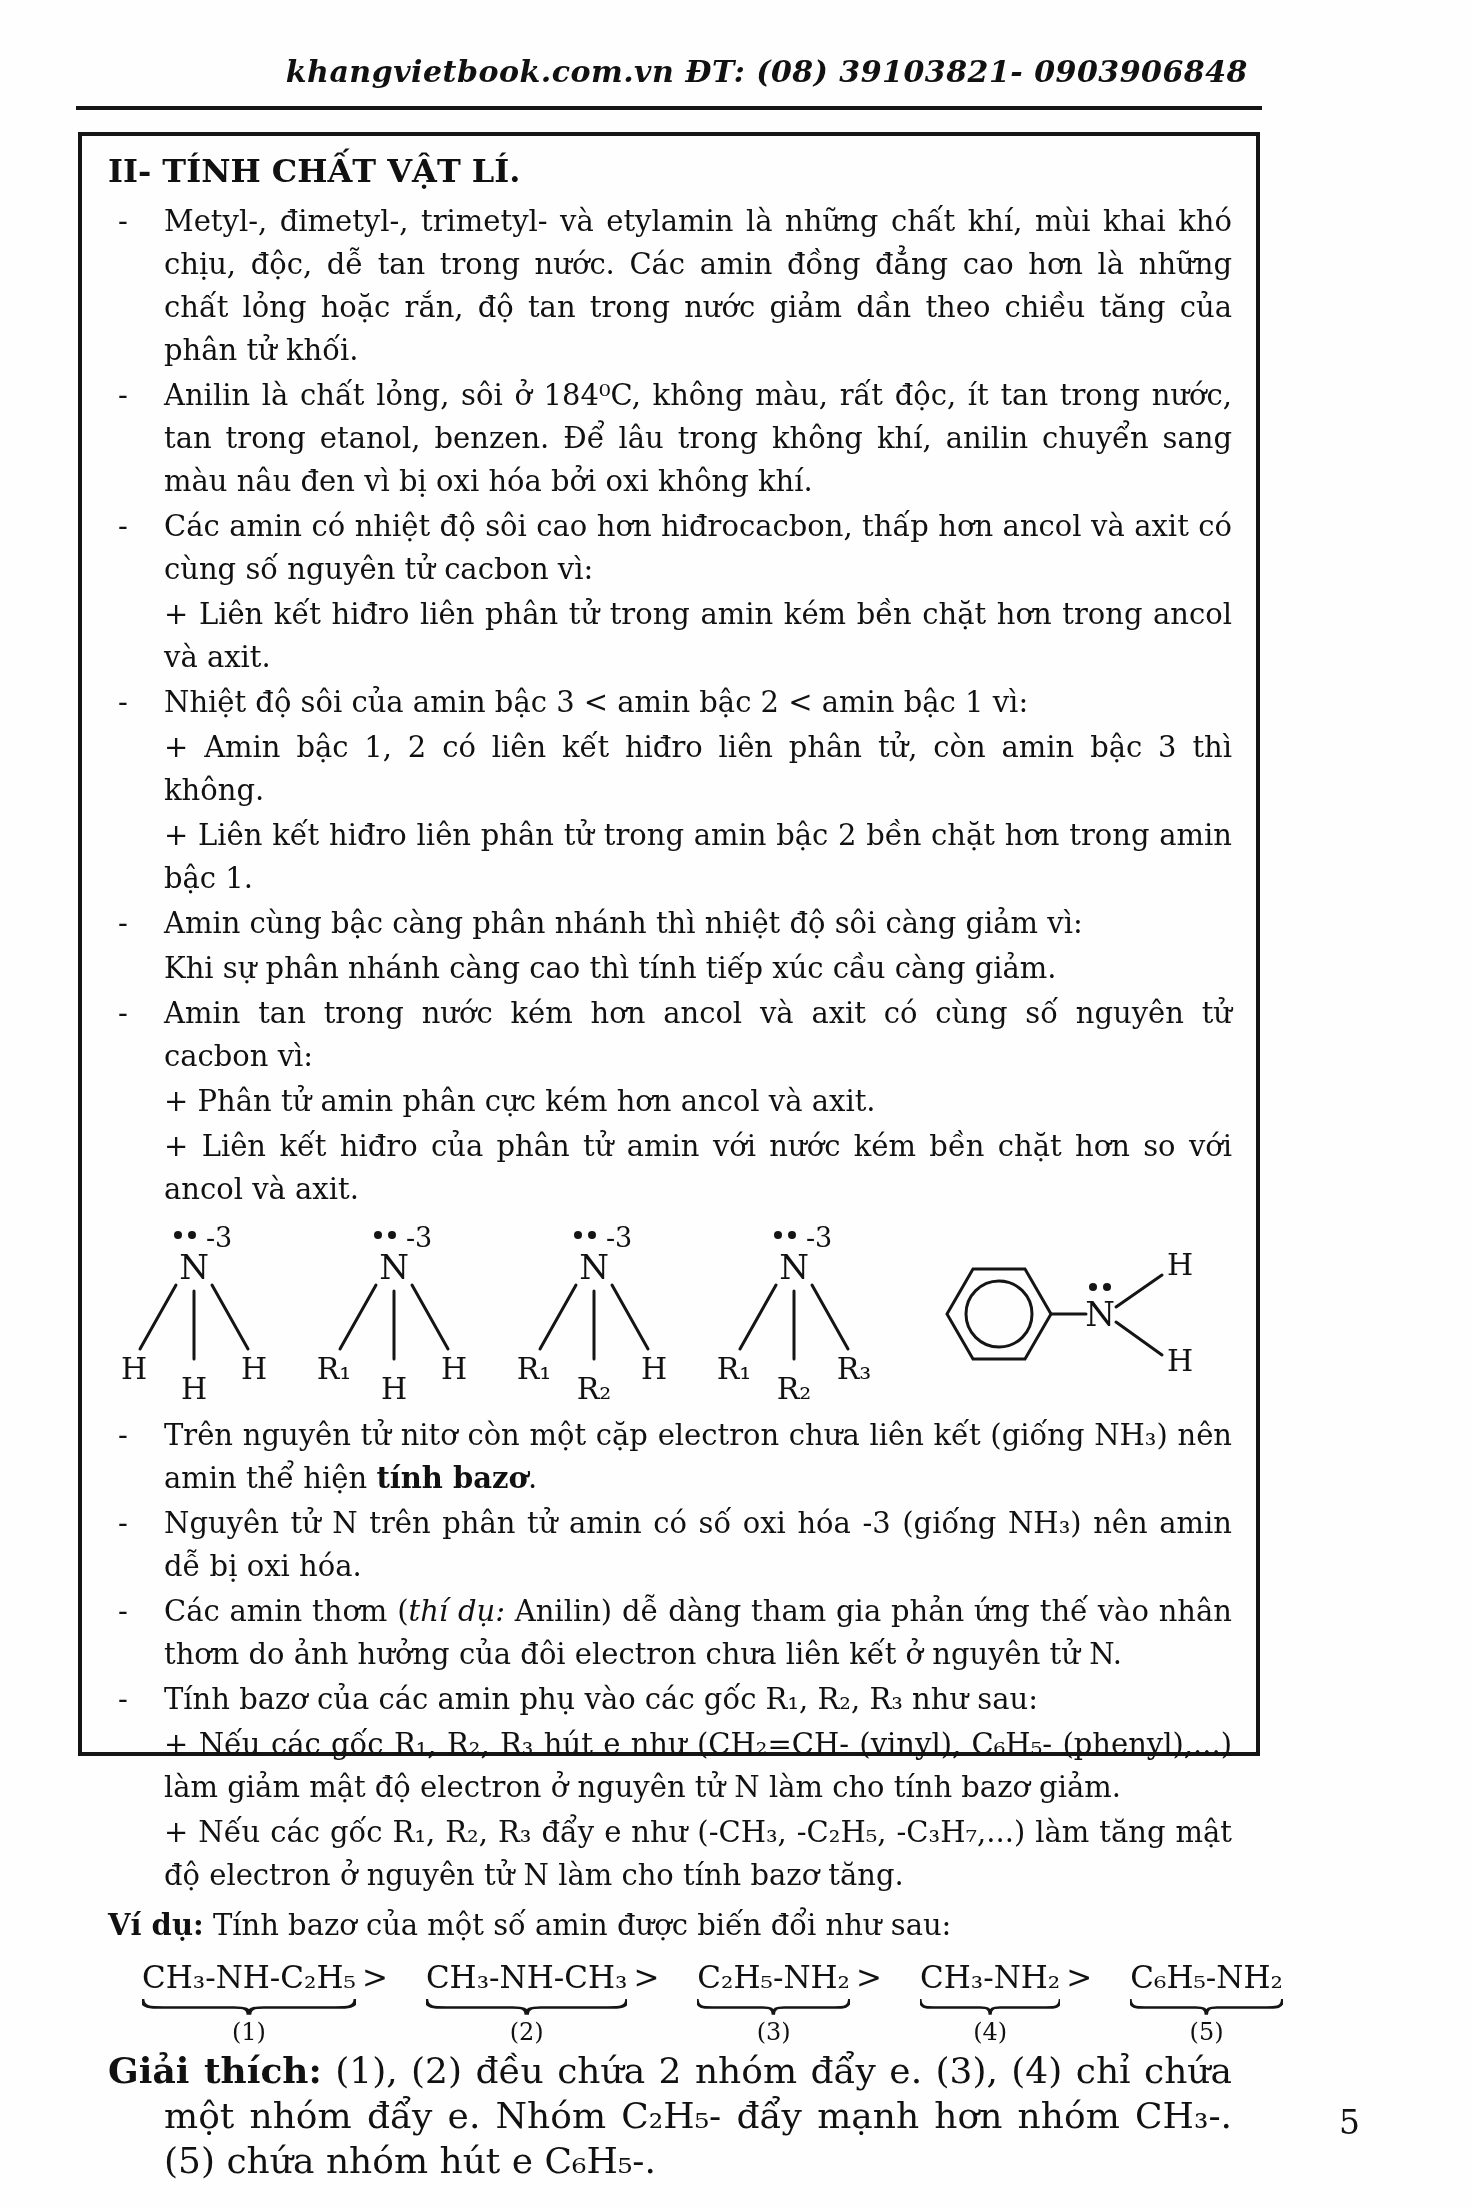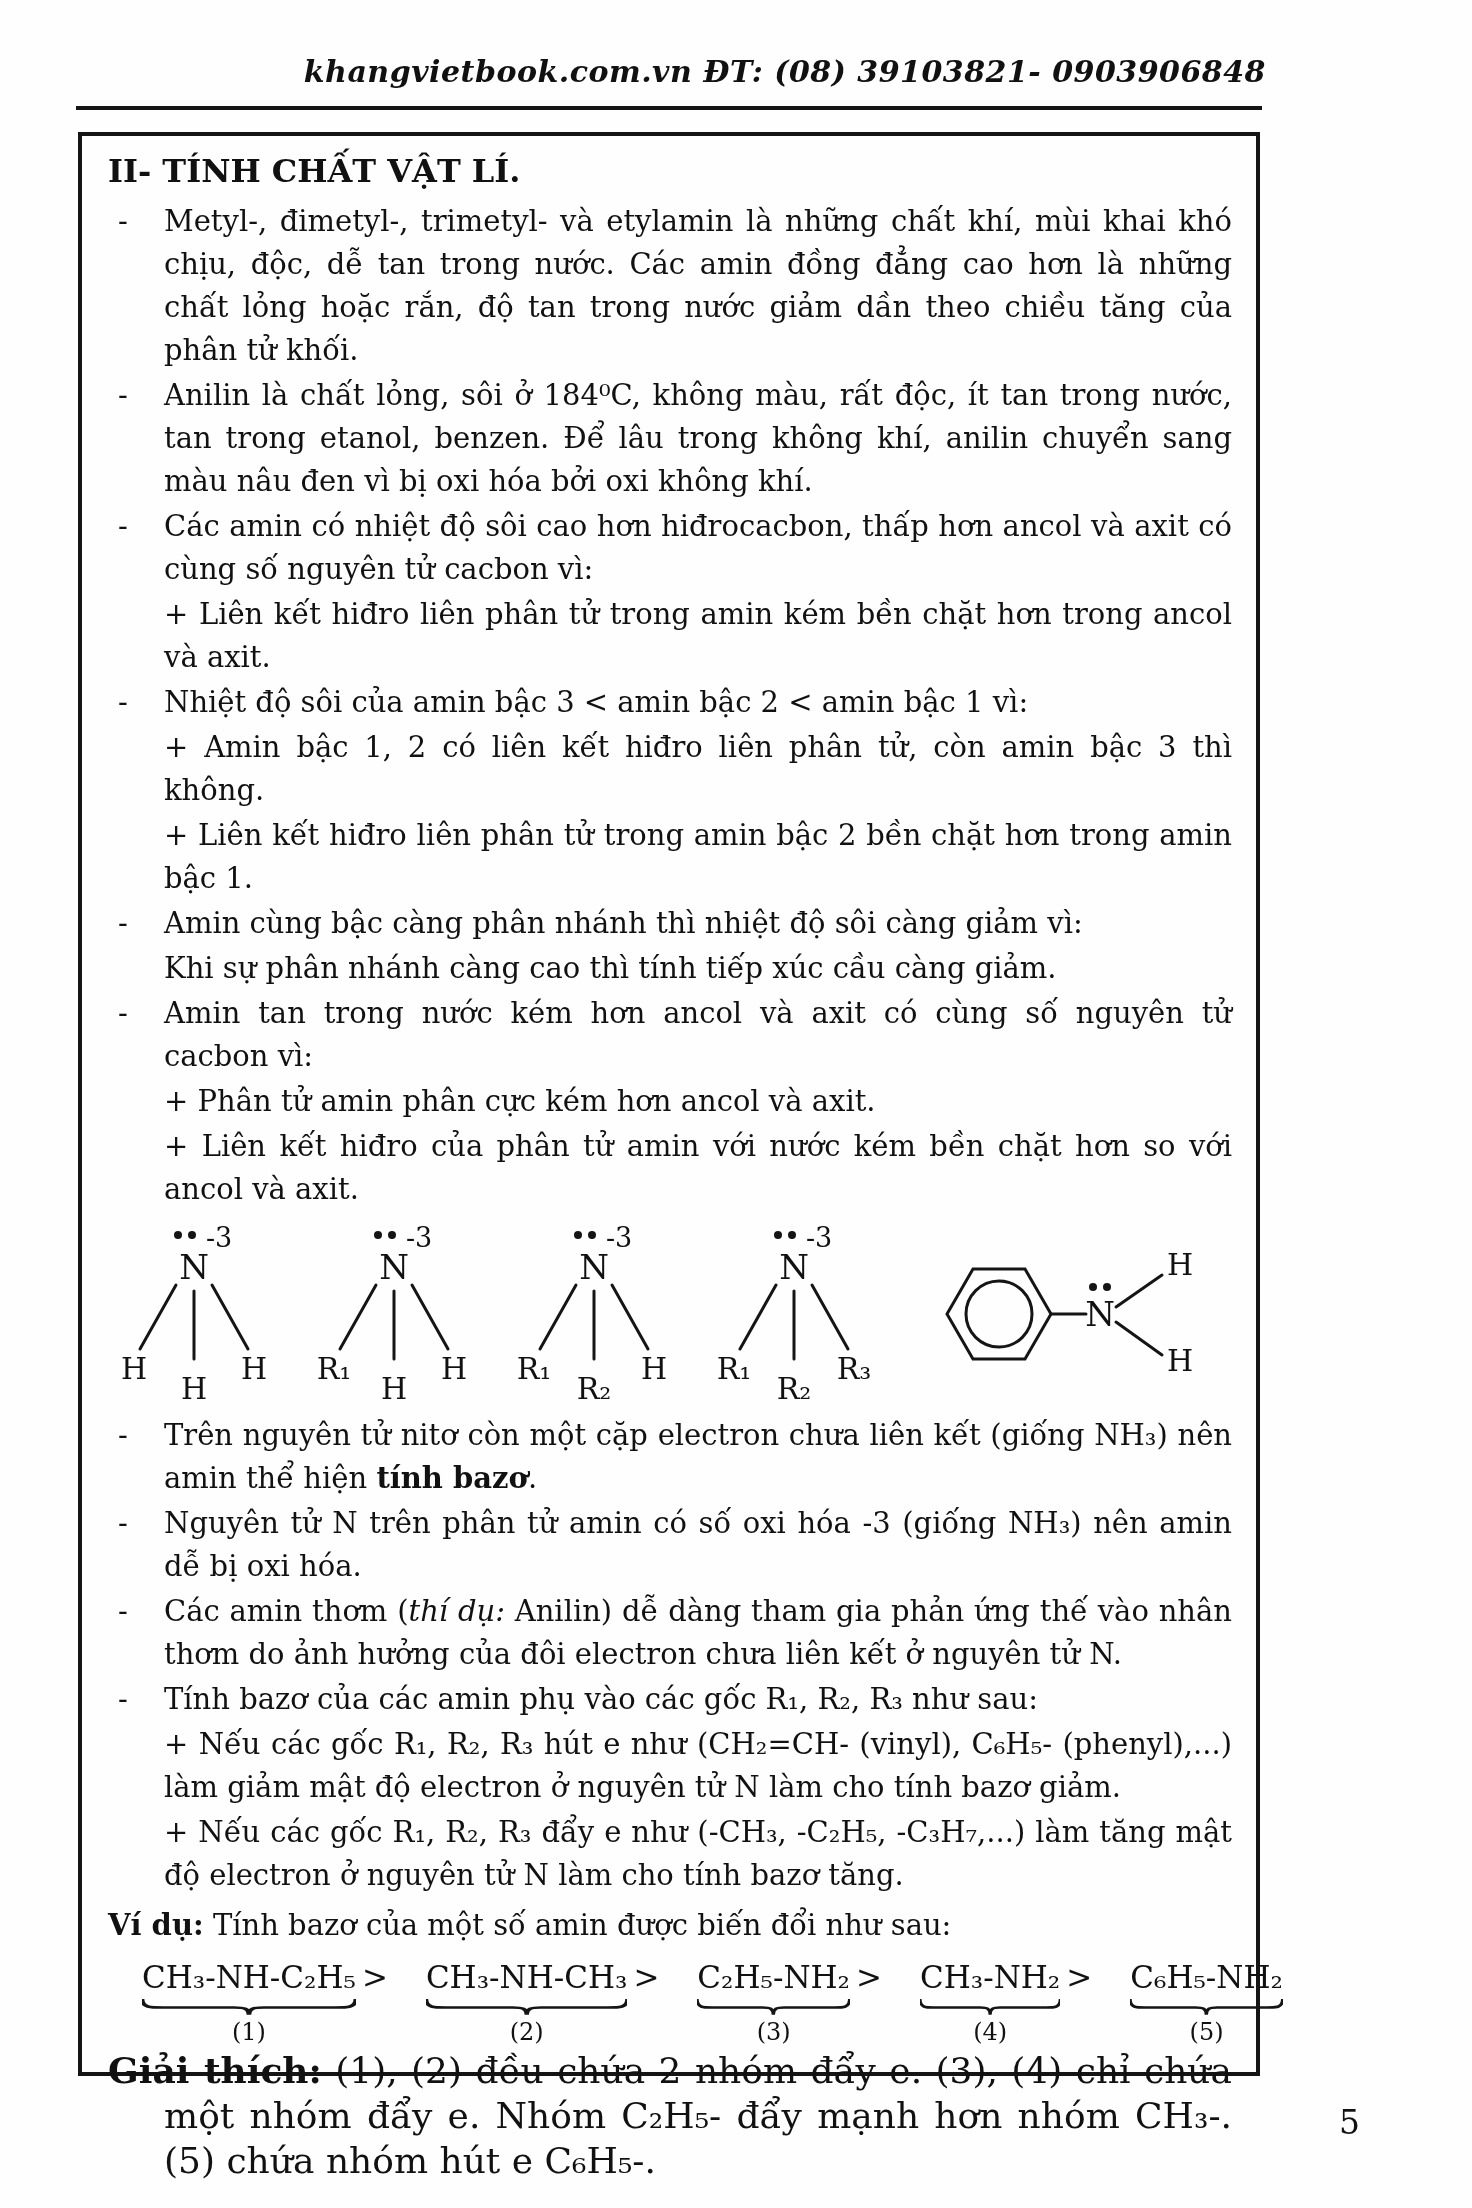--- a/index.html
+++ b/index.html
@@ -2,31 +2,31 @@
 <html><head>
 <meta charset="utf-8">
 <style>
   html,body{margin:0;padding:0;background:#e8e8e8;}
   .page{
     position:relative;width:1472px;height:2208px;background:#fefefe;
     font-family:"DejaVu Serif","Liberation Serif",serif;color:#111;
     overflow:hidden;margin:0 auto;
   }
   .header{
-    position:absolute;top:54px;right:206px;
+    position:absolute;top:54px;right:224px;
     font-weight:bold;font-style:italic;font-size:30px;letter-spacing:0.5px;
     white-space:nowrap;
     margin-left:8px;
   }
   .header-rule{
     position:absolute;top:106px;left:76px;width:1186px;
     border-top:4px solid #151515;
   }
   .content-box{
-    position:absolute;top:132px;left:78px;width:1182px;height:1944px;
+    position:absolute;top:132px;left:78px;width:1182px;height:1624px;
     border:4px solid #151515;box-sizing:border-box;
     padding:10px 24px 0 26px;
   }
   .h2{font-weight:bold;font-size:32px;line-height:46px;margin:2px 0 6px 0;}
   .item{
     position:relative;padding-left:56px;margin:2px 0;
     font-size:29px;line-height:43px;text-align:justify;
   }
   .item > .marker{position:absolute;left:10px;top:0;}
   .item b{font-weight:bold;}

